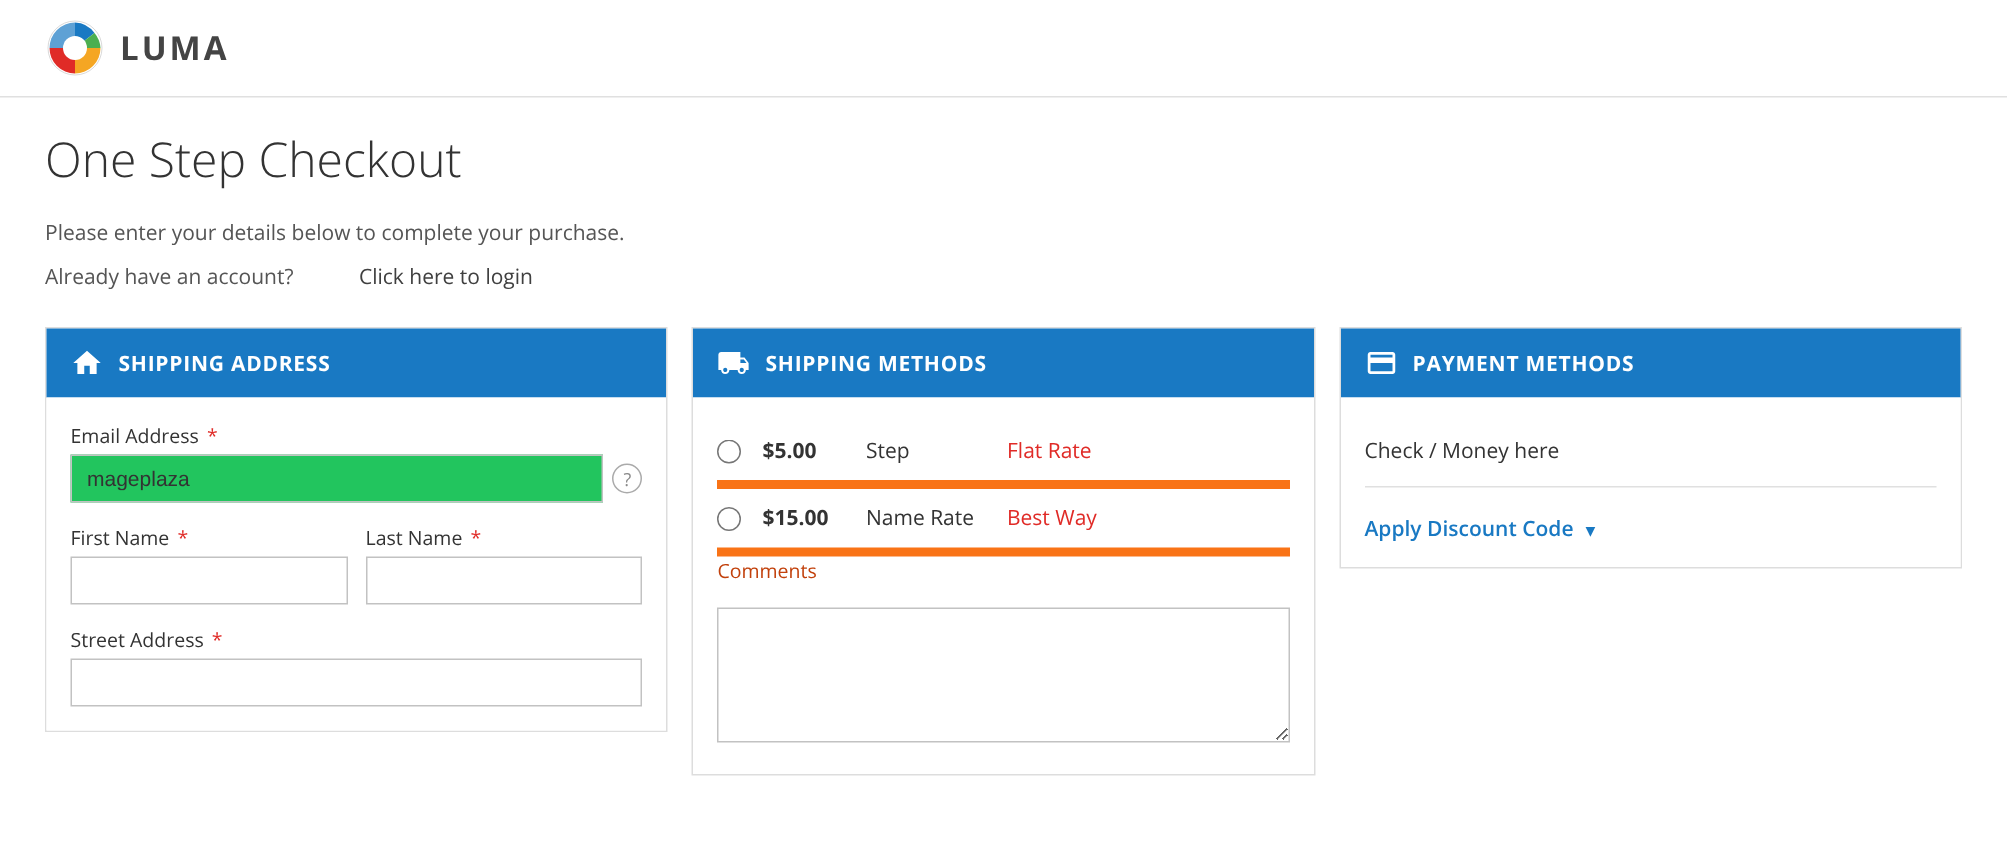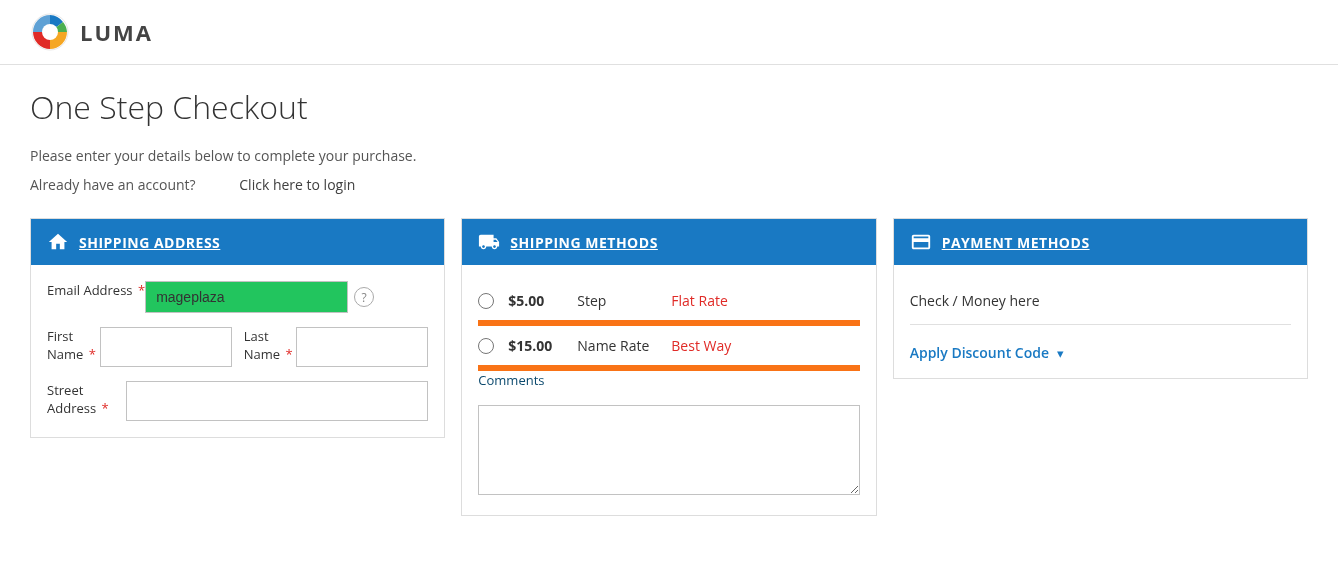--- a/index.html
+++ b/index.html
@@ -64,40 +64,41 @@
       background: #1979c3;
       color: #fff;
       display: flex;
       align-items: center;
       gap: 10px;
       padding: 12px 16px;
       font-size: 14px;
       font-weight: 700;
       letter-spacing: 0.5px;
       text-transform: uppercase;
-      text-decoration: underline;
     }
     .section-header svg {
       width: 22px;
       height: 22px;
       fill: #fff;
       flex-shrink: 0;
     }
     .section-body {
       padding: 16px;
       background: #fff;
     }
     .form-row {
       display: flex;
       gap: 12px;
       margin-bottom: 14px;
     }
     .form-group {
       display: flex;
+      flex-direction: column;
       flex: 1;
+      justify-content: flex-end;
     }
     .form-group label {
       font-size: 13px;
       color: #333;
       margin-bottom: 4px;
     }
     .form-group label .required {
       color: #e02b27;
       margin-left: 2px;
     }
@@ -161,21 +162,21 @@
     }
     .shipping-type {
       color: #333;
       min-width: 80px;
     }
     .shipping-carrier {
       color: #e02b27;
     }
     .comments-label {
       font-size: 13px;
-      color: #0c4a6e;
+      color: #c2410c;
       margin-bottom: 6px;
       display: block;
     }
     .comments-textarea {
       width: 100%;
       border: 1px solid #c2c2c2;
       padding: 6px 8px;
       font-size: 13px;
       color: #333;
       resize: vertical;

